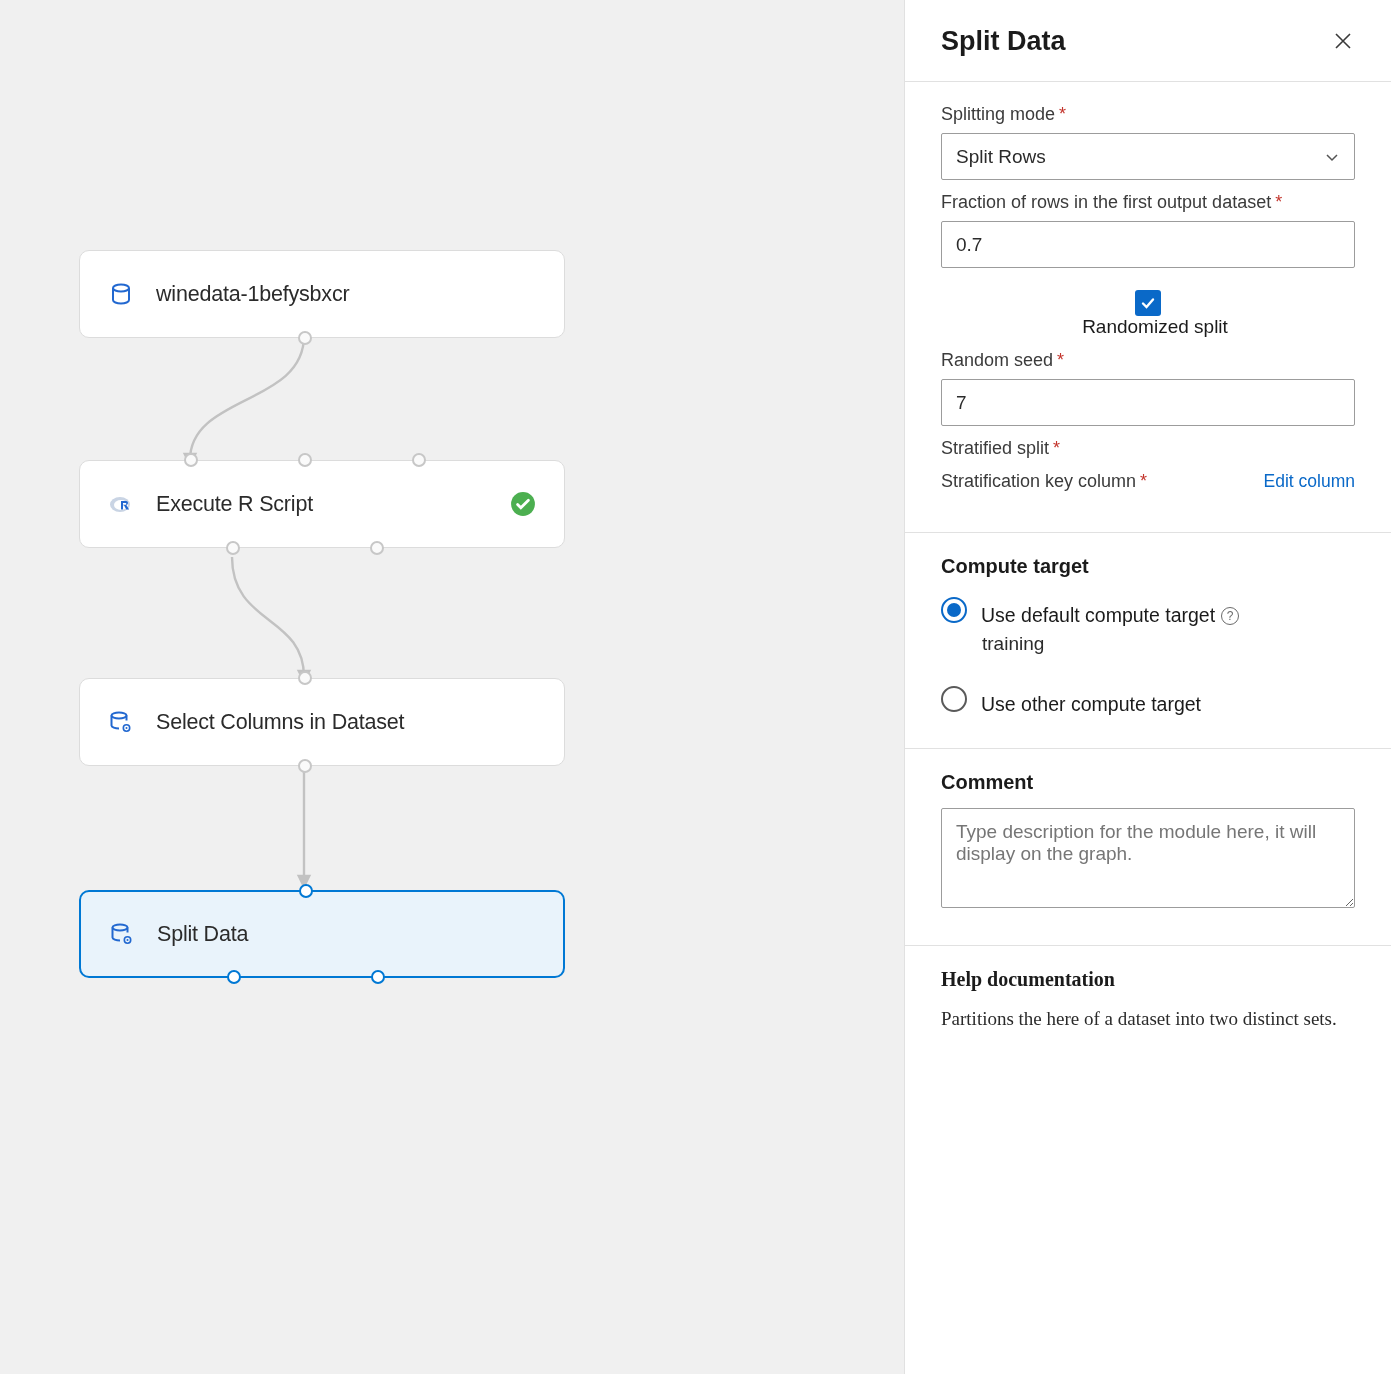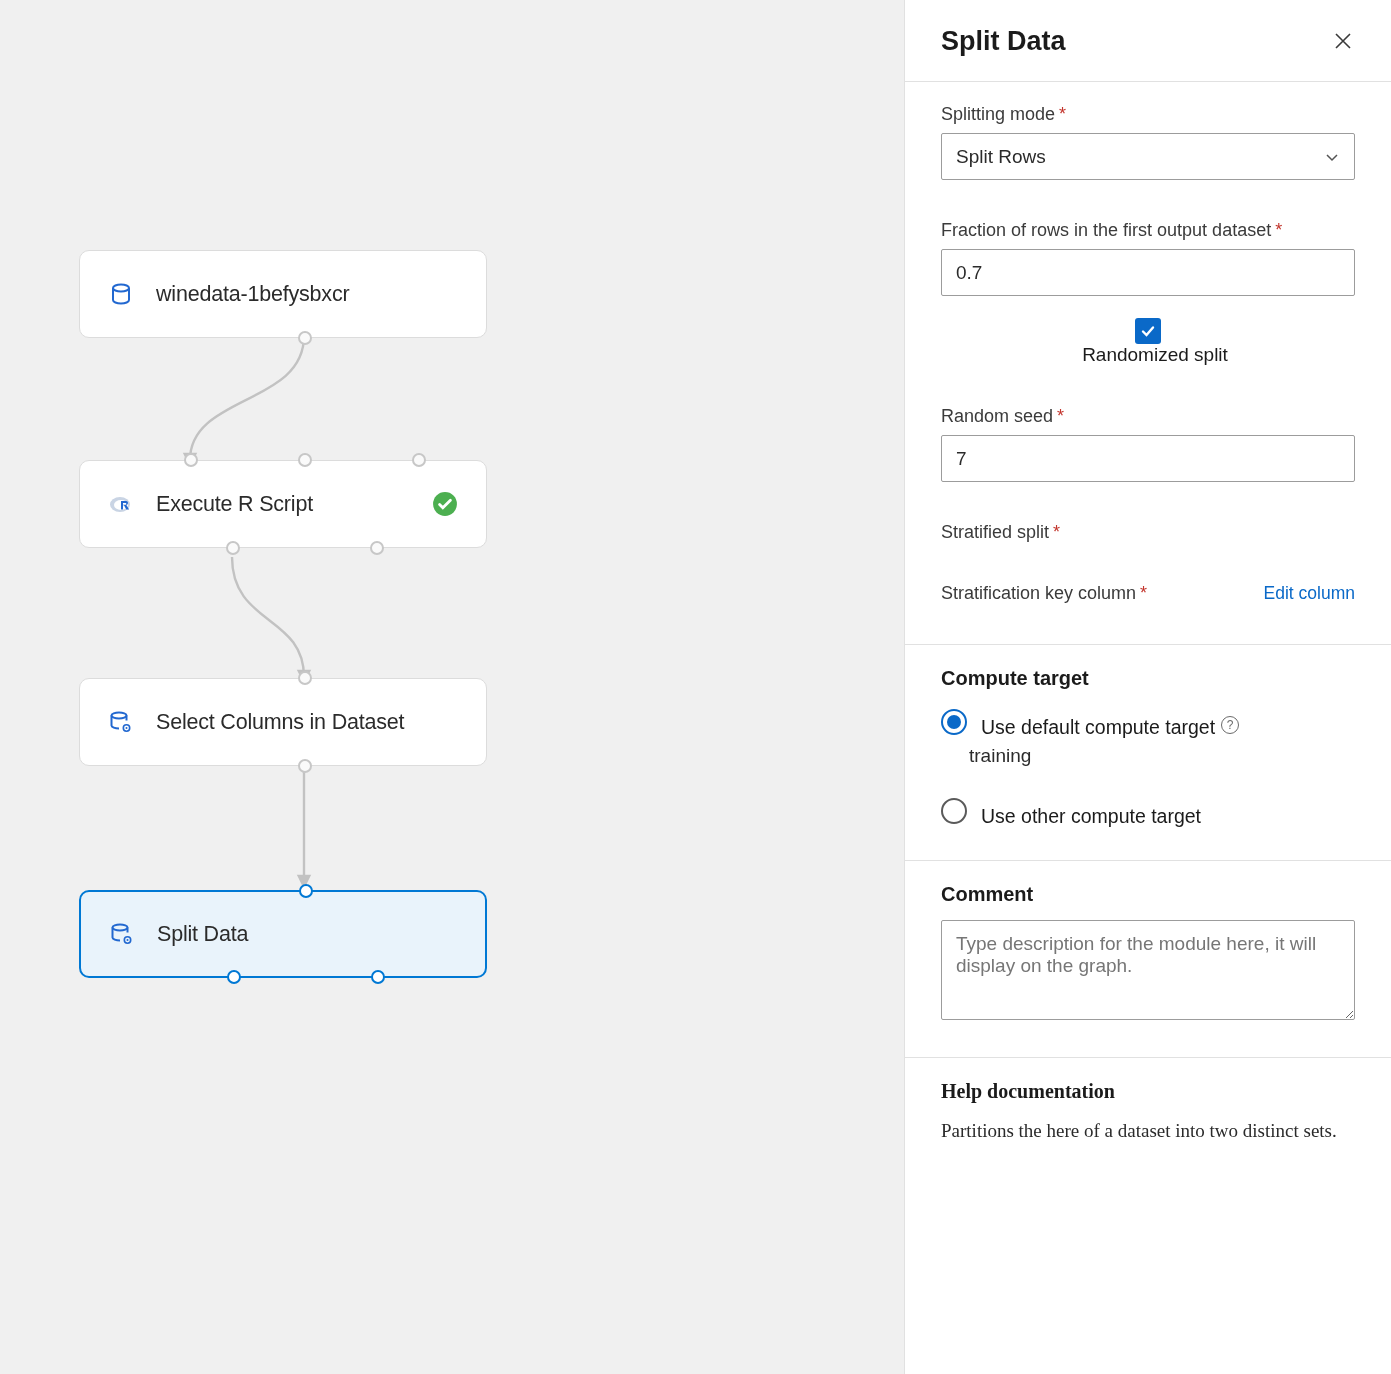--- a/index.html
+++ b/index.html
@@ -40,21 +40,21 @@
   }
   svg.links {
     position: absolute;
     inset: 0;
     width: 100%;
     height: 100%;
     pointer-events: none;
   }
   .node {
     position: absolute;
-    width: 408px;
+    width: 486px;
     height: 88px;
     background: var(--bg-node);
     border: 1px solid var(--border-node);
     border-radius: 10px;
     display: flex;
     align-items: center;
     box-shadow: 0 0 0 rgba(0,0,0,0);
   }
   .node.selected {
     border: 2px solid var(--border-selected);
@@ -123,21 +123,21 @@
     padding: 22px 36px 32px 36px;
     border-bottom: 1px solid var(--border-section);
   }
   .section.no-border { border-bottom: none; font-family: Liberation Serif, serif; }
   .section h2 {
     font-size: 20px;
     font-weight: 600;
     margin-bottom: 14px;
   }
 
-  .field { margin-top: 40px; }
+  .field { margin-top: 12px; }
   .field:first-child { margin-top: 0; }
   .field-label {
     font-size: 18px;
     color: var(--txt-label);
     margin-bottom: 8px;
     display: flex;
     align-items: center;
   }
   .field-label .req { color: var(--required-star); margin-left: 4px; }
   .field-label .edit-link {
@@ -196,22 +196,22 @@
     border-radius: 50%;
     border: 2px solid #5a5a5a;
     display: flex; align-items: center; justify-content: center;
   }
   .radio-outer.checked { border-color: var(--link-blue); }
   .radio-inner {
     width: 14px; height: 14px;
     border-radius: 50%;
     background: var(--link-blue);
   }
-  .radio-label { margin-left: 14px; font-size: 19.5px; display: flex; align-items: flex-start; margin-top: 12px; }
-  .radio-sub { margin-left: 28px; font-size: 19px; color: #2b2b2b; margin-top: 6px; }
+  .radio-label { margin-left: 14px; font-size: 19.5px; display: flex; align-items: center; margin-top: 12px; }
+  .radio-sub { margin-left: 41px; font-size: 19px; color: #2b2b2b; margin-top: 6px; }
 
   .info-icon {
     width: 18px; height: 18px;
     border: 1.5px solid #6b6b6b;
     border-radius: 50%;
     display: inline-flex; align-items: center; justify-content: center;
     font-size: 12px; margin-left: 6px; color: #6b6b6b;
   }
 
   textarea.comment {

